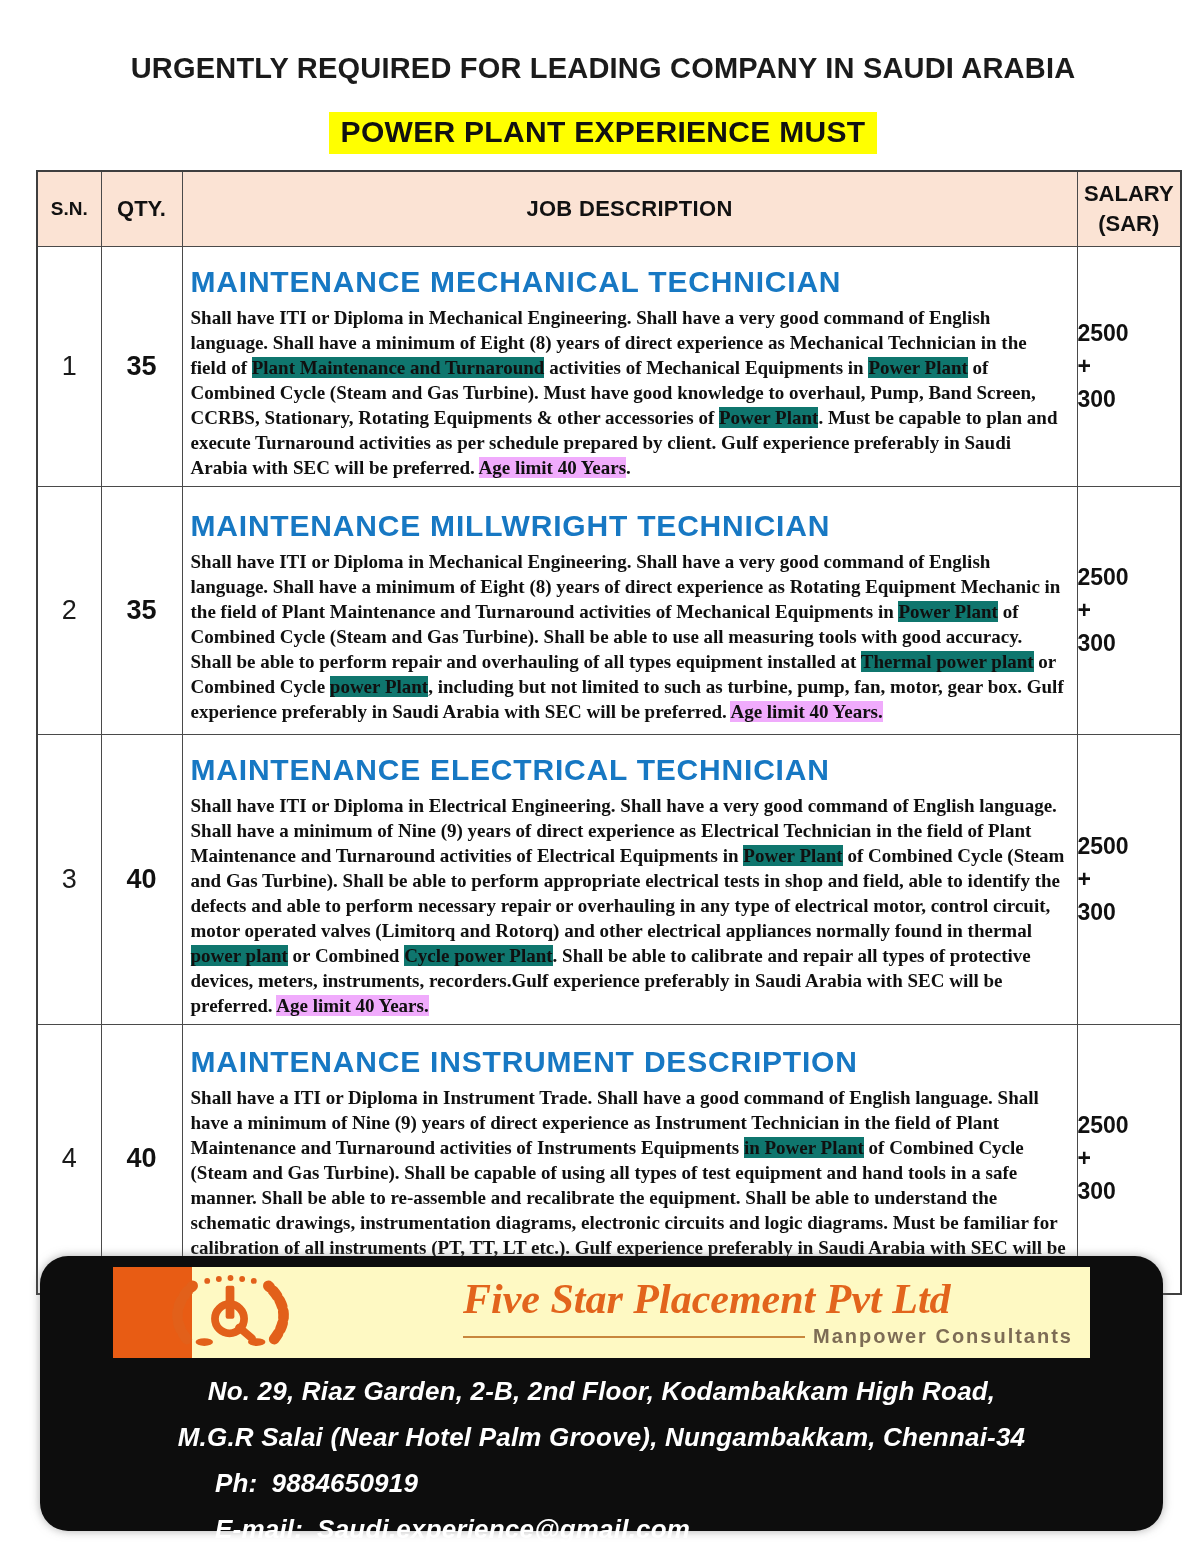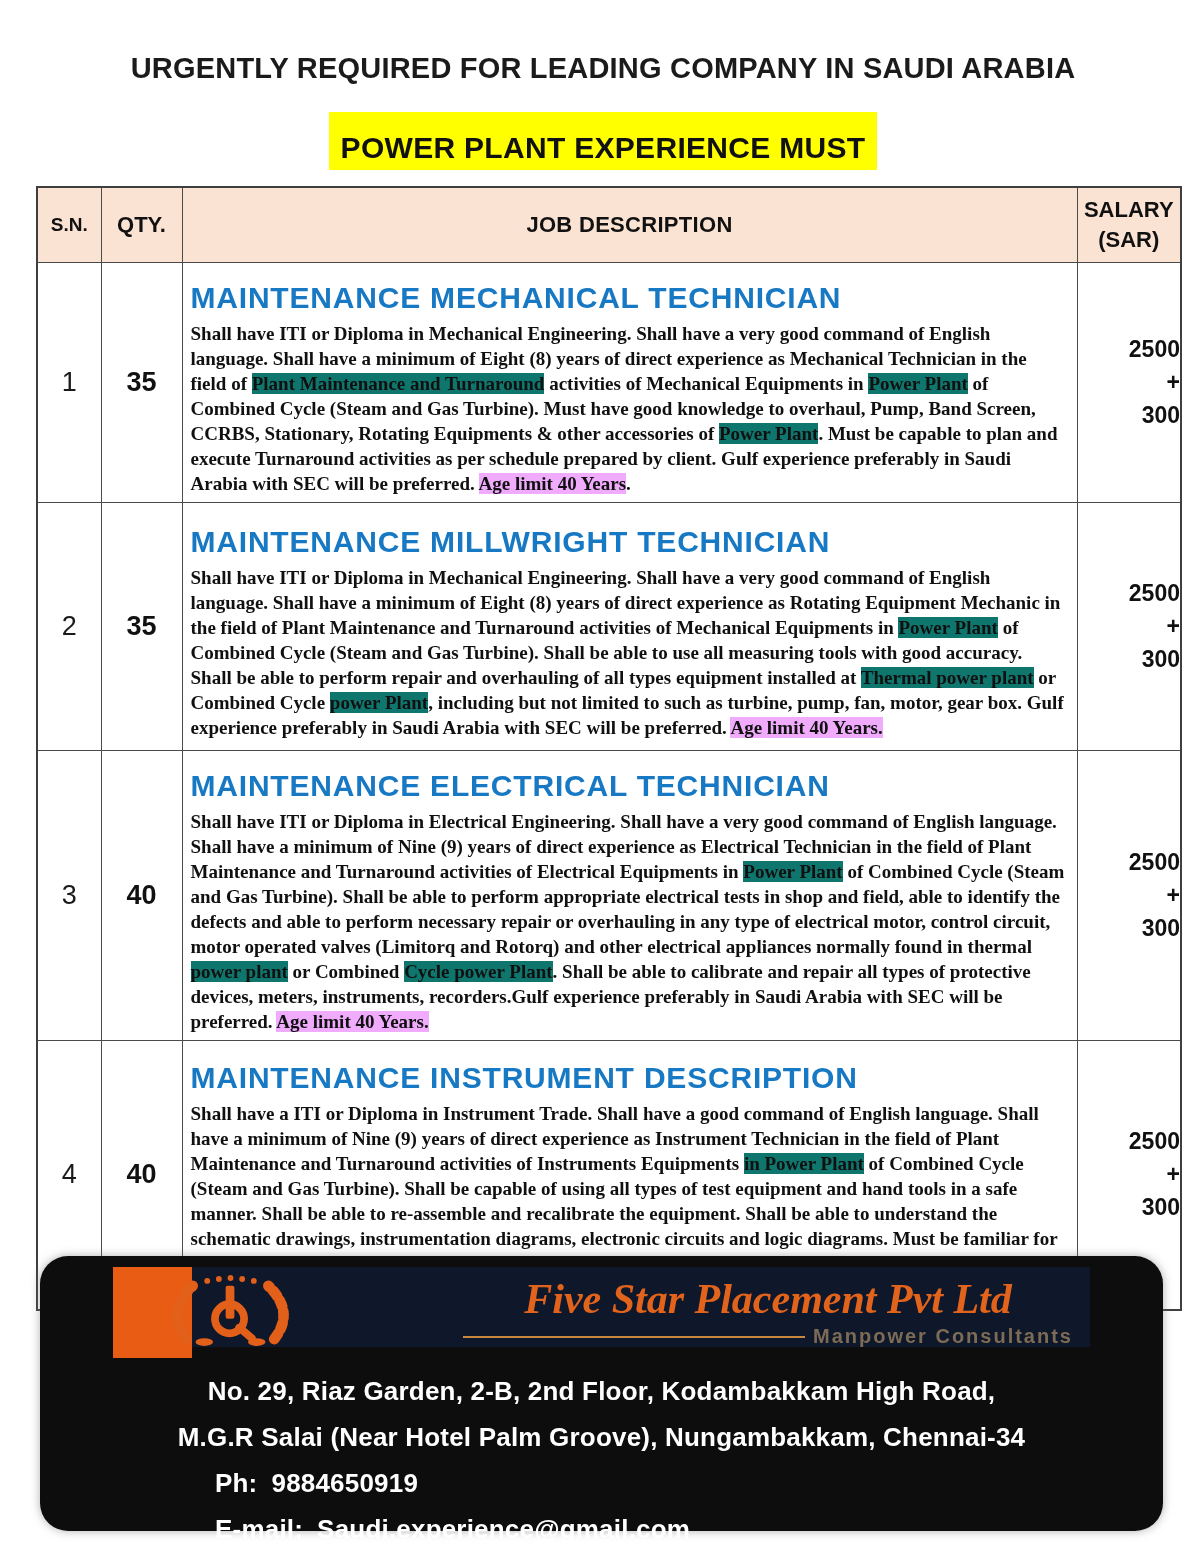--- a/index.html
+++ b/index.html
@@ -3,57 +3,57 @@
 <meta charset="utf-8">
 <style>
   * { margin:0; padding:0; box-sizing:border-box; }
   body { background:#ffffff; font-family:"Liberation Sans", sans-serif; }
   .page { position:relative; width:1200px; height:1553px; background:#ffffff; margin:0 auto; overflow:hidden;border-radius:8px; }
 
   
   .title-wrap { width:1150px; margin:52px auto 0 28px; text-align:center; }
   .title-line1 { font-size:29px; font-weight:bold; color:#1b1b1b; letter-spacing:0.2px; }
   .title-line2 { display:inline-block; margin-top:9px; font-size:30px; font-weight:bold; color:#111;
-                 background:#ffff00; padding:19px 12px 5px 12px; letter-spacing:0.3px; }
+                 background:#ffff00; padding:3px 12px 5px 12px; letter-spacing:0.3px; }
 
   
   table.jobs { border-collapse:collapse; table-layout:fixed; width:1144px; margin:16px 0 0 36px;
                border:2px solid #3f3f3f; }
   th, td { border:1.5px solid #4a4a4a; }
   thead tr { height:75px; background:#fbe3d4; }
   th { font-weight:bold; color:#111; }
   th.h-sn { font-size:19px; }
   th.h-qty { font-size:22px; }
   th.h-job { font-size:22px; letter-spacing:0.3px; }
   th.h-salary { font-size:22px; line-height:30px; }
   td.sn { text-align:center; vertical-align:middle; font-size:27px; color:#1a1a1a; }
   td.qty { text-align:center; vertical-align:middle; font-size:27px; font-weight:bold; color:#111; }
   td.desc { vertical-align:middle; padding:18px 10px 6px 8px; }
-  td.salary { text-align:right; vertical-align:middle; font-size:23px; font-weight:bold; color:#111; line-height:33px; }
+  td.salary { text-align:left; vertical-align:middle; font-size:23px; font-weight:bold; color:#111; line-height:33px; }
   tr.r1 { height:225px; } tr.r2 { height:248px; } tr.r3 { height:272px; } tr.r4 { height:270px; }
   .job-title { font-family:"Liberation Sans", sans-serif; font-weight:bold; font-size:30px; line-height:34px;
                color:#1778c3; letter-spacing:0.8px; margin-bottom:6px; }
   .job-text { font-family:"Liberation Serif", serif; font-weight:bold; font-size:19px; line-height:25px; color:#101010; }
   .hl-yellow { background:#0f766e; }
   .hl-green { background:#f0abfc; }
 
   
   .footer-box { position:absolute; left:40px; top:1256px; width:1123px; height:275px; background:#0d0d0d;
                 border-radius:28px; box-shadow:0 0 10px rgba(120,120,120,0.6); }
-  .logo-bar { position:absolute; left:73px; top:11px; width:977px; height:80px; background:#0f172a;text-align:center; }
+  .logo-bar { position:absolute; left:73px; top:11px; width:977px; height:91px; background:#fef9c3; }
   .logo-stripe { position:absolute; left:0; top:0; width:79px; height:91px; background:#e85c14; }
   .emblem { position:absolute; left:35px; top:6px; }
   .brand-block { position:absolute; left:350px; top:8px; width:610px; }
   .brand-name { font-family:"Liberation Serif", serif; font-style:italic; font-weight:bold; font-size:42px;
                 line-height:48px; color:#e2641c; white-space:nowrap; }
   .brand-sub { display:flex; align-items:center; margin-top:2px; }
   .brand-rule { flex:1; height:2px; background:#c8873d; }
   .brand-tagline { font-size:20px; font-weight:bold; color:#7d6c55; letter-spacing:2px; margin-left:8px; white-space:nowrap; }
   .footer-address { position:absolute; left:0; right:0; top:112px; text-align:center; color:#ffffff;
-                    font-weight:bold; font-size:26px; line-height:46px; letter-spacing:0.2px; }
+                    font-weight:bold; font-size:26px; line-height:46px; letter-spacing:0.2px;font-style:italic; }
   .footer-contact { display:flex; justify-content:space-between; padding:0 150px 0 175px;flex-direction:column; }
   .contact-group { display:flex; gap:14px; }
 </style>
 </head>
 <body>
 
 <div class="page">
 
   <div class="title-wrap">
     <div class="title-line1">URGENTLY REQUIRED FOR LEADING COMPANY IN SAUDI ARABIA</div><br>

